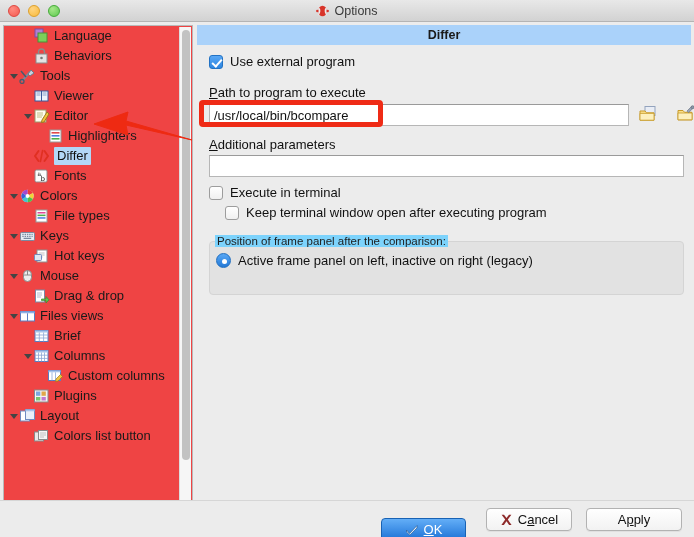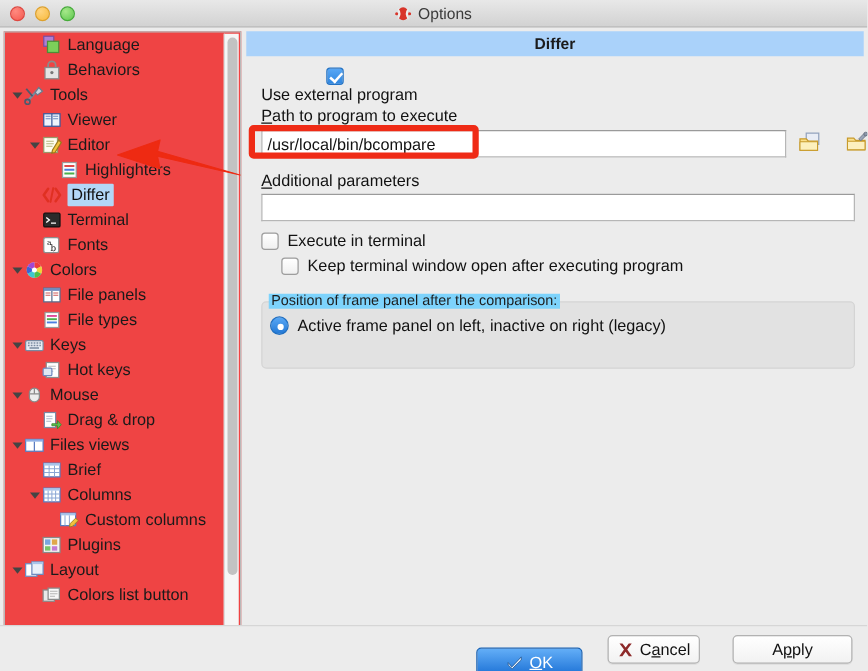--- a/index.html
+++ b/index.html
@@ -348,32 +348,20 @@
               <path d="M9.6 2.5 L7.4 13.5" stroke="#e03022" stroke-width="1.6" stroke-linecap="round"></path>
             </svg>
           </span>
           <span class="tlabel">Differ</span>
         </div>
         <div class="trow">
           <span style="flex: 0 0 14px; width: 14px; height: 20px;"></span>
           <span class="dotline"></span>
           <span style="display: flex; align-items: center;">
             <svg class="ico" viewBox="0 0 17 16">
-              <rect x="2" y="2.5" width="13" height="11" rx="1" fill="#2b2b2b" stroke="#111"></rect>
-              <path d="M4 6 L6.5 8 L4 10" fill="none" stroke="#fff" stroke-width="1.1"></path>
-              <path d="M7.8 10.5h4" stroke="#fff" stroke-width="1.1"></path>
-            </svg>
-          </span>
-          <span class="tlabel">Terminal</span>
-        </div>
-        <div class="trow">
-          <span style="flex: 0 0 14px; width: 14px; height: 20px;"></span>
-          <span class="dotline"></span>
-          <span style="display: flex; align-items: center;">
-            <svg class="ico" viewBox="0 0 17 16">
               <rect x="2" y="2" width="12" height="12" rx="1.5" fill="#fdfdfd" stroke="#8e8e8e"></rect>
               <text x="4.6" y="8" font-size="6" font-family="DejaVu Serif" fill="#111">a</text>
               <text x="7.4" y="12.6" font-size="7" font-family="DejaVu Serif" fill="#111">b</text>
             </svg>
           </span>
           <span class="tlabel">Fonts</span>
         </div>
         <div class="trow">
           <span style="flex: 0 0 0px; width: 0px; height: 20px;"></span>
           <span class="twist open"></span>
@@ -389,33 +377,20 @@
               <circle cx="8.5" cy="8" r="2" fill="#fff"></circle>
             </svg>
           </span>
           <span class="tlabel">Colors</span>
         </div>
         <div class="trow">
           <span style="flex: 0 0 14px; width: 14px; height: 20px;"></span>
           <span class="dotline"></span>
           <span style="display: flex; align-items: center;">
             <svg class="ico" viewBox="0 0 17 16">
-              <rect x="2" y="2.5" width="13" height="11" fill="#fff" stroke="#5a6c8c"></rect>
-              <rect x="2" y="2.5" width="13" height="2.2" fill="#6f8bc0"></rect>
-              <path d="M8.5 4.7 V13.5" stroke="#5a6c8c"></path>
-              <path d="M3.4 6.4h4M3.4 8.2h4M9.6 6.4h4M9.6 8.2h4" stroke="#d05a5a" stroke-width="0.9"></path>
-            </svg>
-          </span>
-          <span class="tlabel">File panels</span>
-        </div>
-        <div class="trow">
-          <span style="flex: 0 0 14px; width: 14px; height: 20px;"></span>
-          <span class="dotline"></span>
-          <span style="display: flex; align-items: center;">
-            <svg class="ico" viewBox="0 0 17 16">
               <rect x="3" y="2" width="11" height="12" fill="#fff" stroke="#9a9a9a"></rect>
               <rect x="4.5" y="4" width="8" height="1.5" fill="#e04a9a"></rect>
               <rect x="4.5" y="6.6" width="8" height="1.5" fill="#4ab04a"></rect>
               <rect x="4.5" y="9.2" width="8" height="1.5" fill="#4a7ee0"></rect>
             </svg>
           </span>
           <span class="tlabel">File types</span>
         </div>
         <div class="trow">
           <span style="flex: 0 0 0px; width: 0px; height: 20px;"></span>
@@ -556,21 +531,21 @@
       </div>
     <div class="tree-scroll">
       <div class="tree-thumb"></div>
     </div>
   </div>
 
   <div class="content">
 
     <div class="panel-header">Differ</div>
 
-    <div class="cbrow" style="left:12px; top:29px;flex-direction:column;">
+    <div class="cbrow" style="left:12px; top:29px;">
       <span class="cbox checked"></span>
       <span class="cblabel">Use external program</span>
     </div>
 
     <div class="fieldlabel" style="left:12px; top:60px;">
       <span class="accel">P</span><span>ath to program to execute</span>
     </div>
 
     <div class="textinput" style="left:12px; top:79px; width:420px; height:22px;">
       <span>/usr/local/bin/bcompare</span>
@@ -619,21 +594,21 @@
 
   </div>
 
   <div class="buttonbar">
     <div class="btn primary" style="left:381px; width:85px;">
       <svg width="14" height="12" viewBox="0 0 14 12">
         <path d="M1.5 6 L4.5 9.5 L12 1.5 L12 4 L4.8 11 L1.5 8 Z" fill="#e8f1fb" stroke="#2a5d96" stroke-width="0.7"></path>
       </svg>
       <span class="btxt"><span class="accel">O</span><span>K</span></span>
     </div>
-    <div class="btn" style="left:486px; width:74px;">
+    <div class="btn" style="left:486px; width:86px;">
       <svg width="13" height="12" viewBox="0 0 13 12">
         <path d="M1.6 0.8 L4 0.8 L6.5 4 L9 0.8 L11.4 0.8 L7.8 5.6 L11.6 11 L9.1 11 L6.5 7.3 L3.9 11 L1.4 11 L5.2 5.6 Z" fill="#8e2b2b"></path>
       </svg>
       <span class="btxt"><span>C</span><span class="accel">a</span><span>ncel</span></span>
     </div>
     <div class="btn" style="left:586px; width:96px;">
       <span class="btxt"><span>A</span><span class="accel">p</span><span>ply</span></span>
     </div>
   </div>
 

